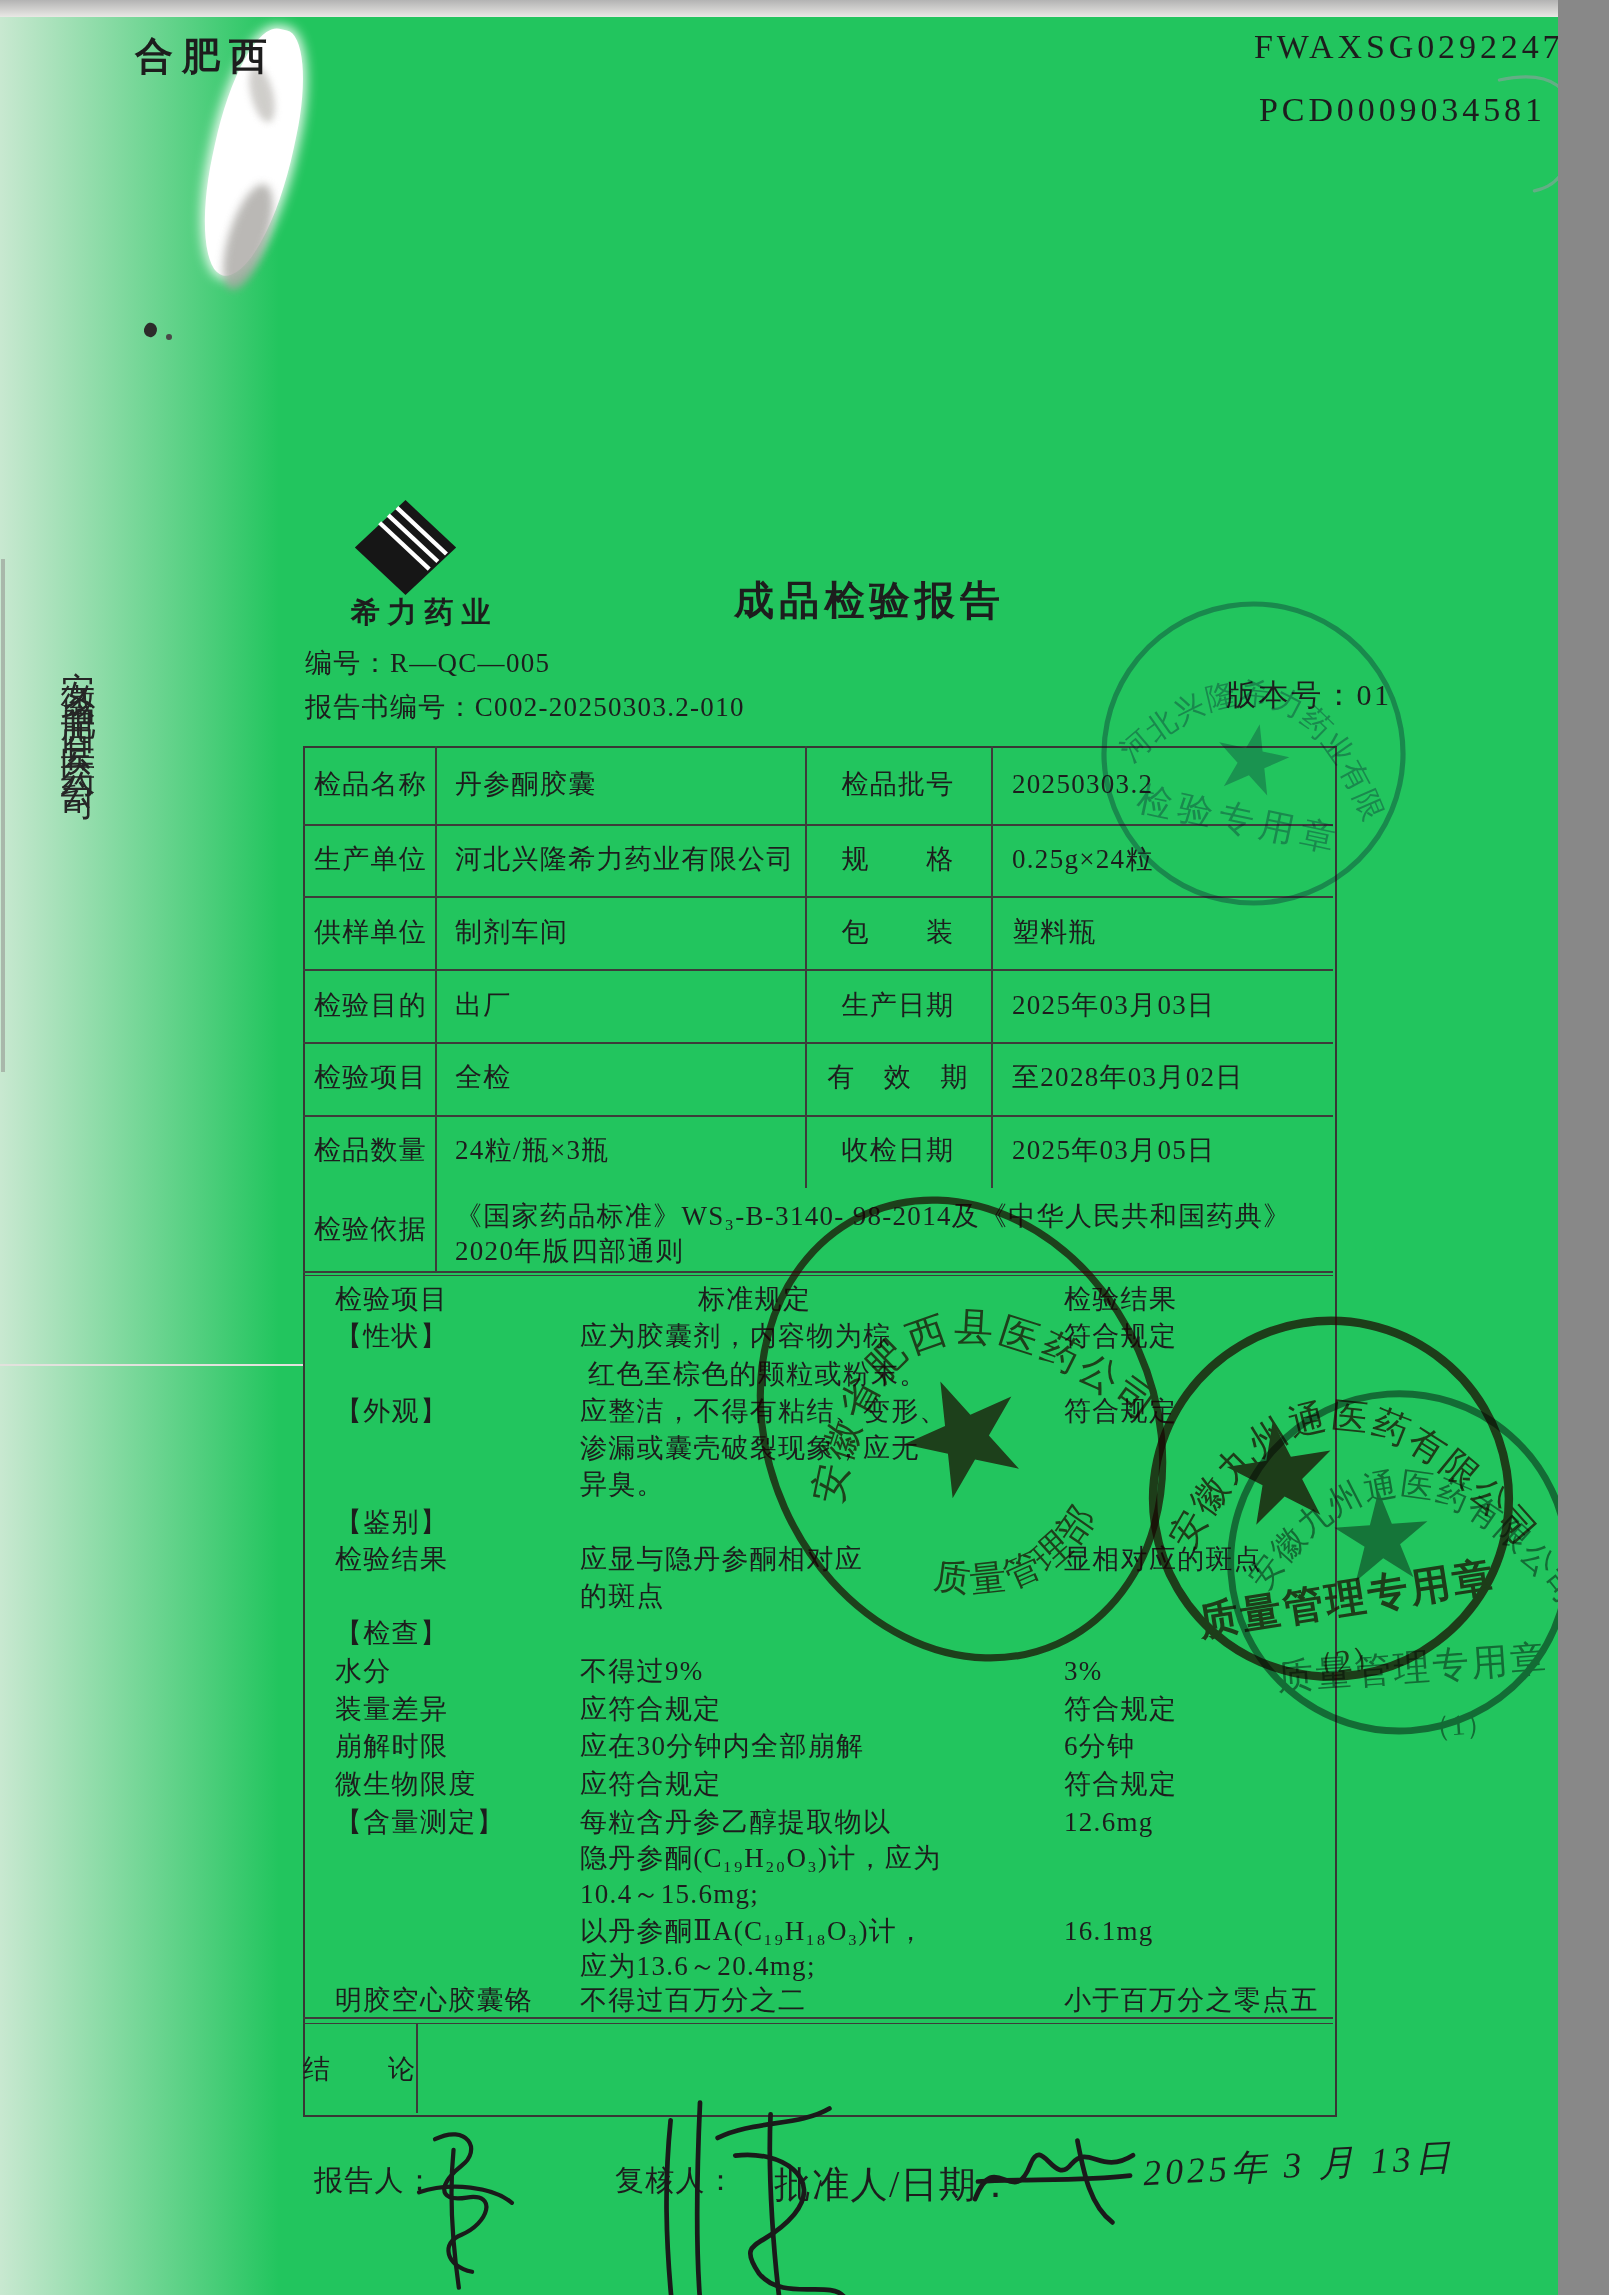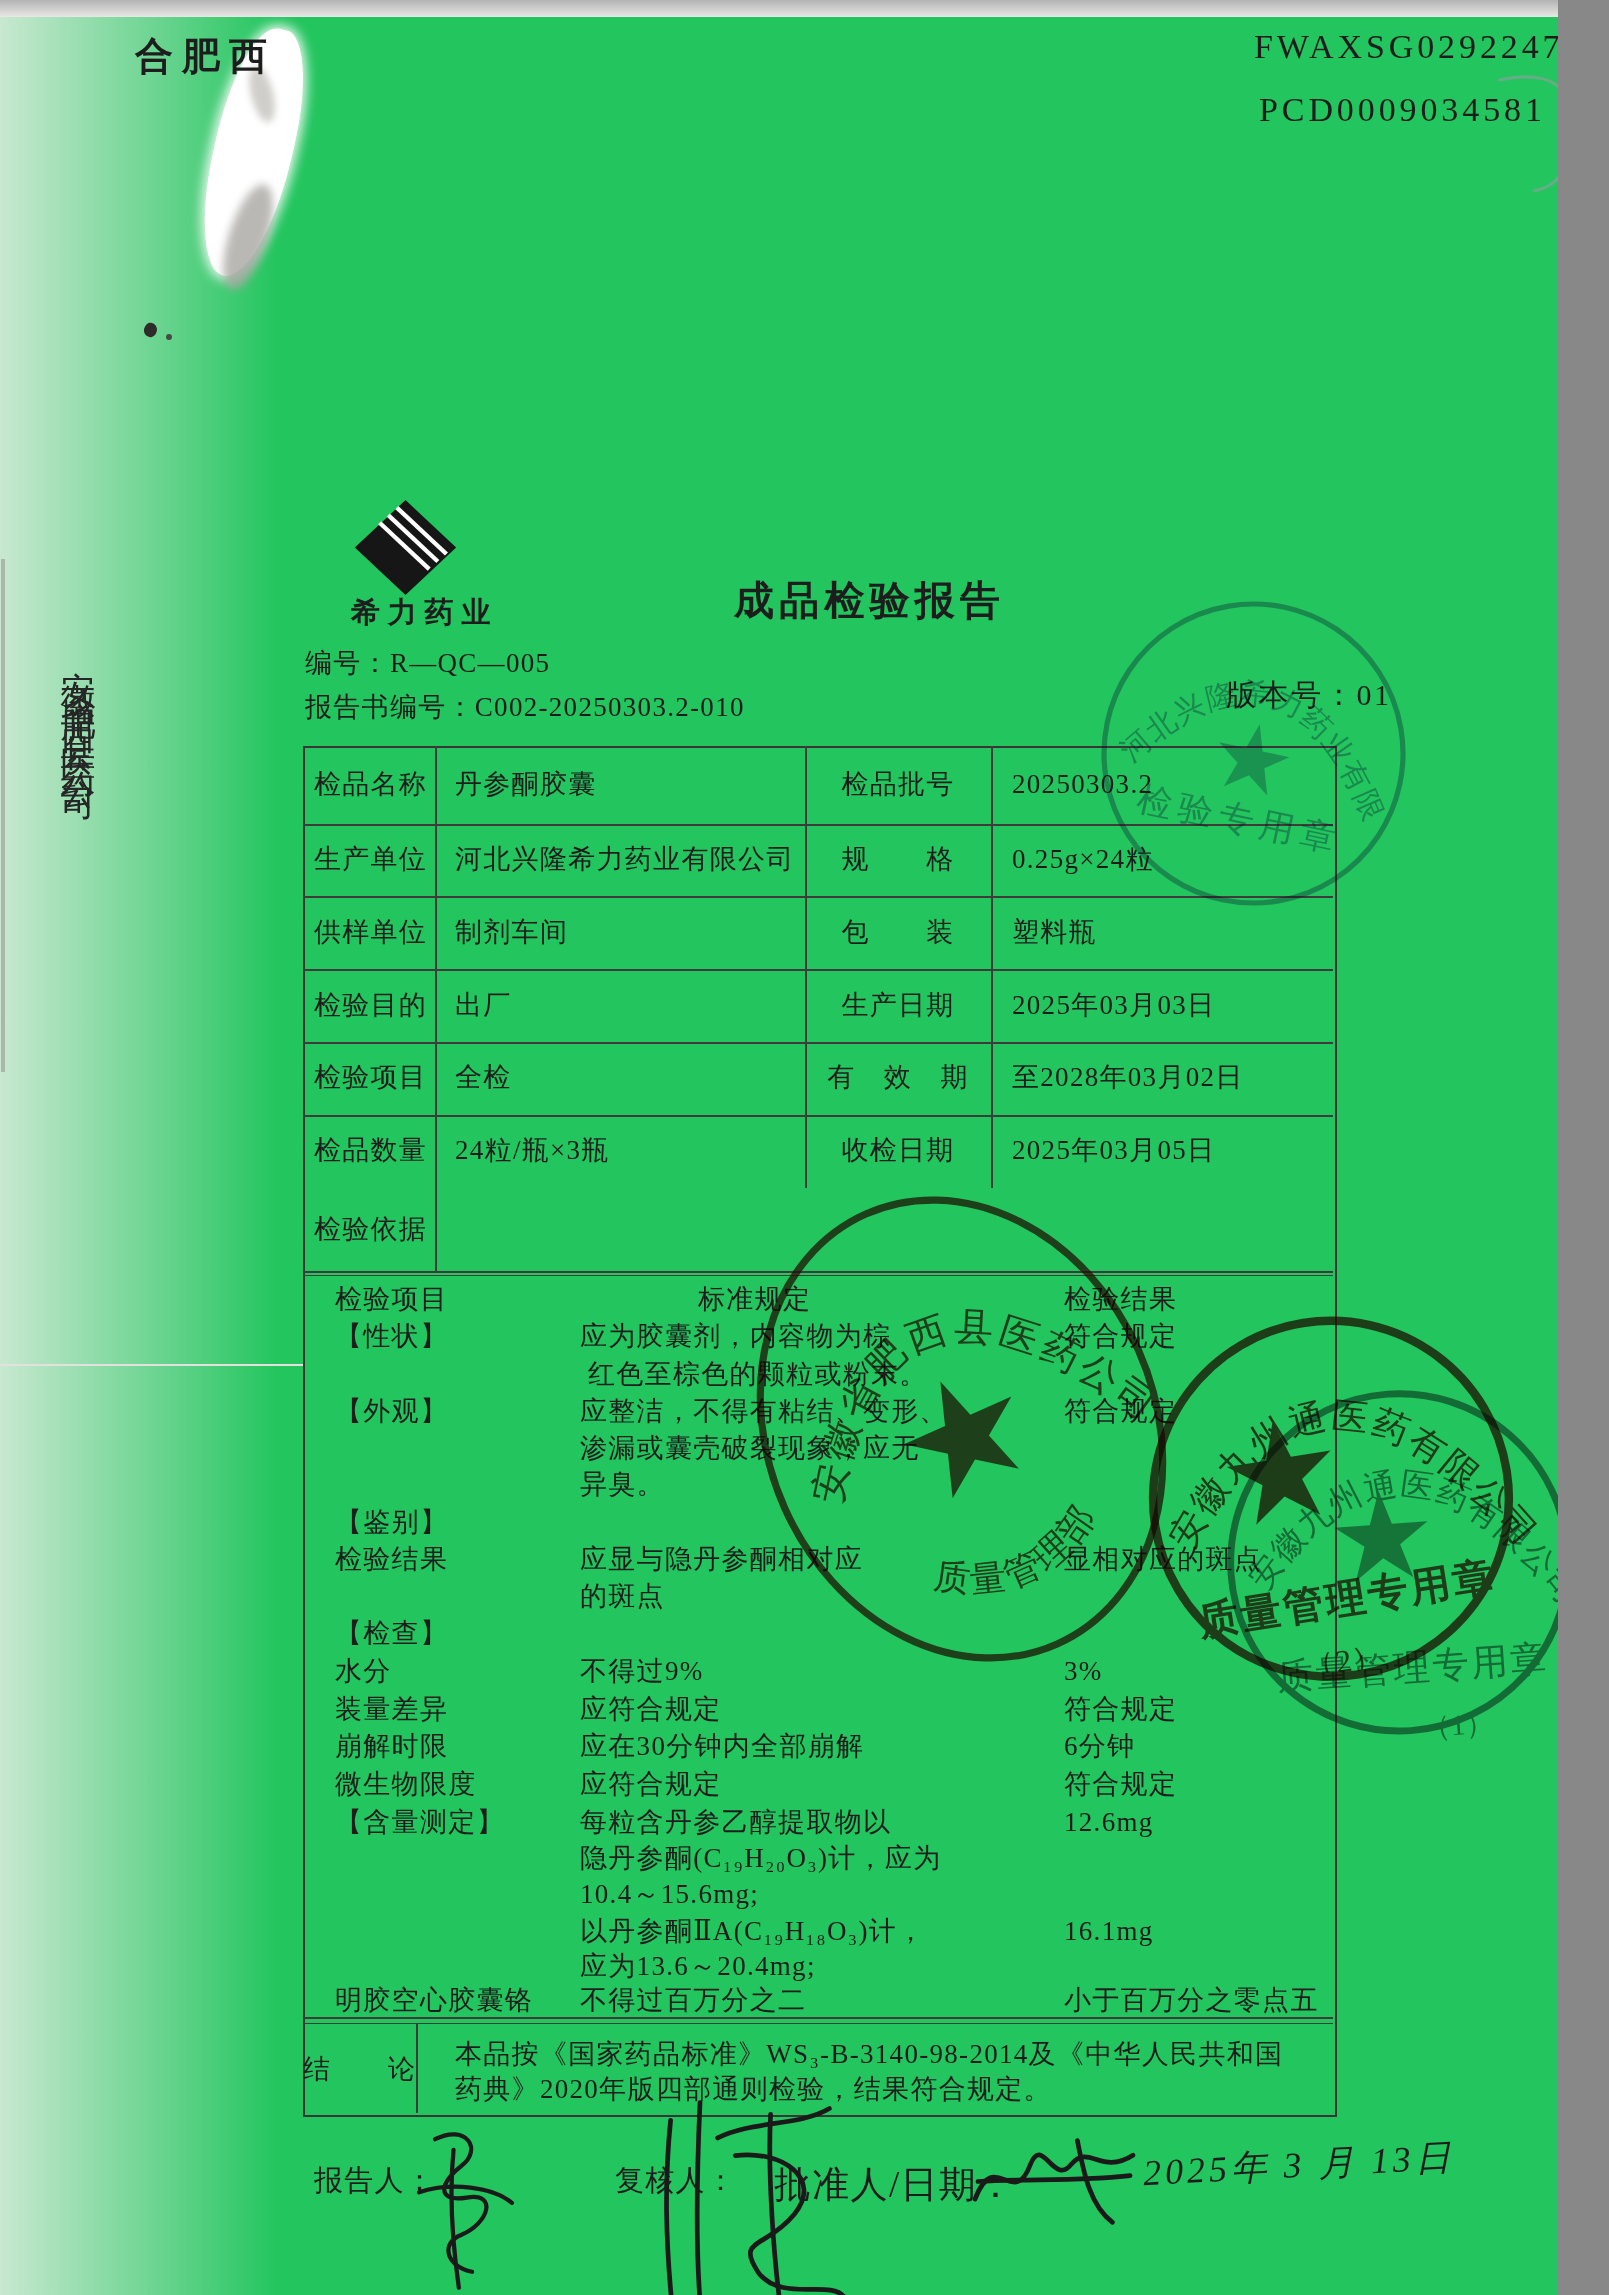--- a/index.html
+++ b/index.html
@@ -113,20 +113,21 @@
   <div class="txt" style="left:455px;top:1061px;">全检</div>
   <div class="txt ctr" style="left:807px;top:1061px;width:182px;">有　效　期</div>
   <div class="txt" style="left:1012px;top:1061px;">至2028年03月02日</div>
 
   <div class="txt ctr" style="left:307px;top:1134px;width:127px;">检品数量</div>
   <div class="txt" style="left:455px;top:1134px;">24粒/瓶×3瓶</div>
   <div class="txt ctr" style="left:807px;top:1134px;width:182px;">收检日期</div>
   <div class="txt" style="left:1012px;top:1134px;">2025年03月05日</div>
 
   <div class="txt ctr" style="left:307px;top:1213px;width:127px;">检验依据</div>
+  <div class="txt wrap" style="left:455px;top:1199px;width:851px;line-height:35px;">《国家药品标准》WS₃-B-3140- 98-2014及《中华人民共和国药典》2020年版四部通则</div>
 
   <div class="txt" style="left:335px;top:1283px;">检验项目</div>
   <div class="txt" style="left:698px;top:1283px;">标准规定</div>
   <div class="txt" style="left:1064px;top:1283px;">检验结果</div>
 
   <div class="txt" style="left:335px;top:1320px;">【性状】</div>
   <div class="txt" style="left:580px;top:1320px;">应为胶囊剂，内容物为棕</div>
   <div class="txt" style="left:588px;top:1358px;">红色至棕色的颗粒或粉末。</div>
   <div class="txt" style="left:1064px;top:1320px;">符合规定</div>
 
@@ -168,21 +169,20 @@
   <div class="txt" style="left:580px;top:1915px;">以丹参酮ⅡA(C₁₉H₁₈O₃)计，</div>
   <div class="txt" style="left:580px;top:1950px;">应为13.6～20.4mg;</div>
   <div class="txt" style="left:1064px;top:1806px;">12.6mg</div>
   <div class="txt" style="left:1064px;top:1915px;">16.1mg</div>
 
   <div class="txt" style="left:335px;top:1984px;">明胶空心胶囊铬</div>
   <div class="txt" style="left:580px;top:1984px;">不得过百万分之二</div>
   <div class="txt" style="left:1064px;top:1984px;">小于百万分之零点五</div>
 
   <div class="txt ctr" style="left:303px;top:2053px;width:113px;">结　　论</div>
-  <div class="txt wrap" style="left:455px;top:2037px;width:851px;line-height:35px;">本品按《国家药品标准》WS₃-B-3140-98-2014及《中华人民共和国药典》2020年版四部通则检验，结果符合规定。</div>
 
   <div class="txt" style="left:314px;top:2163px;font-size:29px;">报告人：</div>
   <div class="txt" style="left:575px;top:2163px;font-size:29px;margin-left:40px;">复核人：</div>
   <div class="txt" style="left:774px;top:2163px;font-size:37px;">批准人/日期：</div>
   <div class="txt" style="left:1143px;top:2144px;font-size:36px;font-style:italic;transform:rotate(-3deg);letter-spacing:3.9px;">2025年 3 月 13日</div>
 
   <svg class="sig" style="left:390px;top:2118px;" width="143" height="175" viewBox="0 0 220 330">
     <g fill="none" stroke="#1a1a1a" stroke-width="8" stroke-linecap="round">
       <path d="M60,40 C120,10 150,60 110,90 C70,120 60,160 120,150 C180,140 160,200 110,220 C70,235 80,280 130,290"></path>
       <path d="M30,140 C90,120 170,130 205,160"></path>

